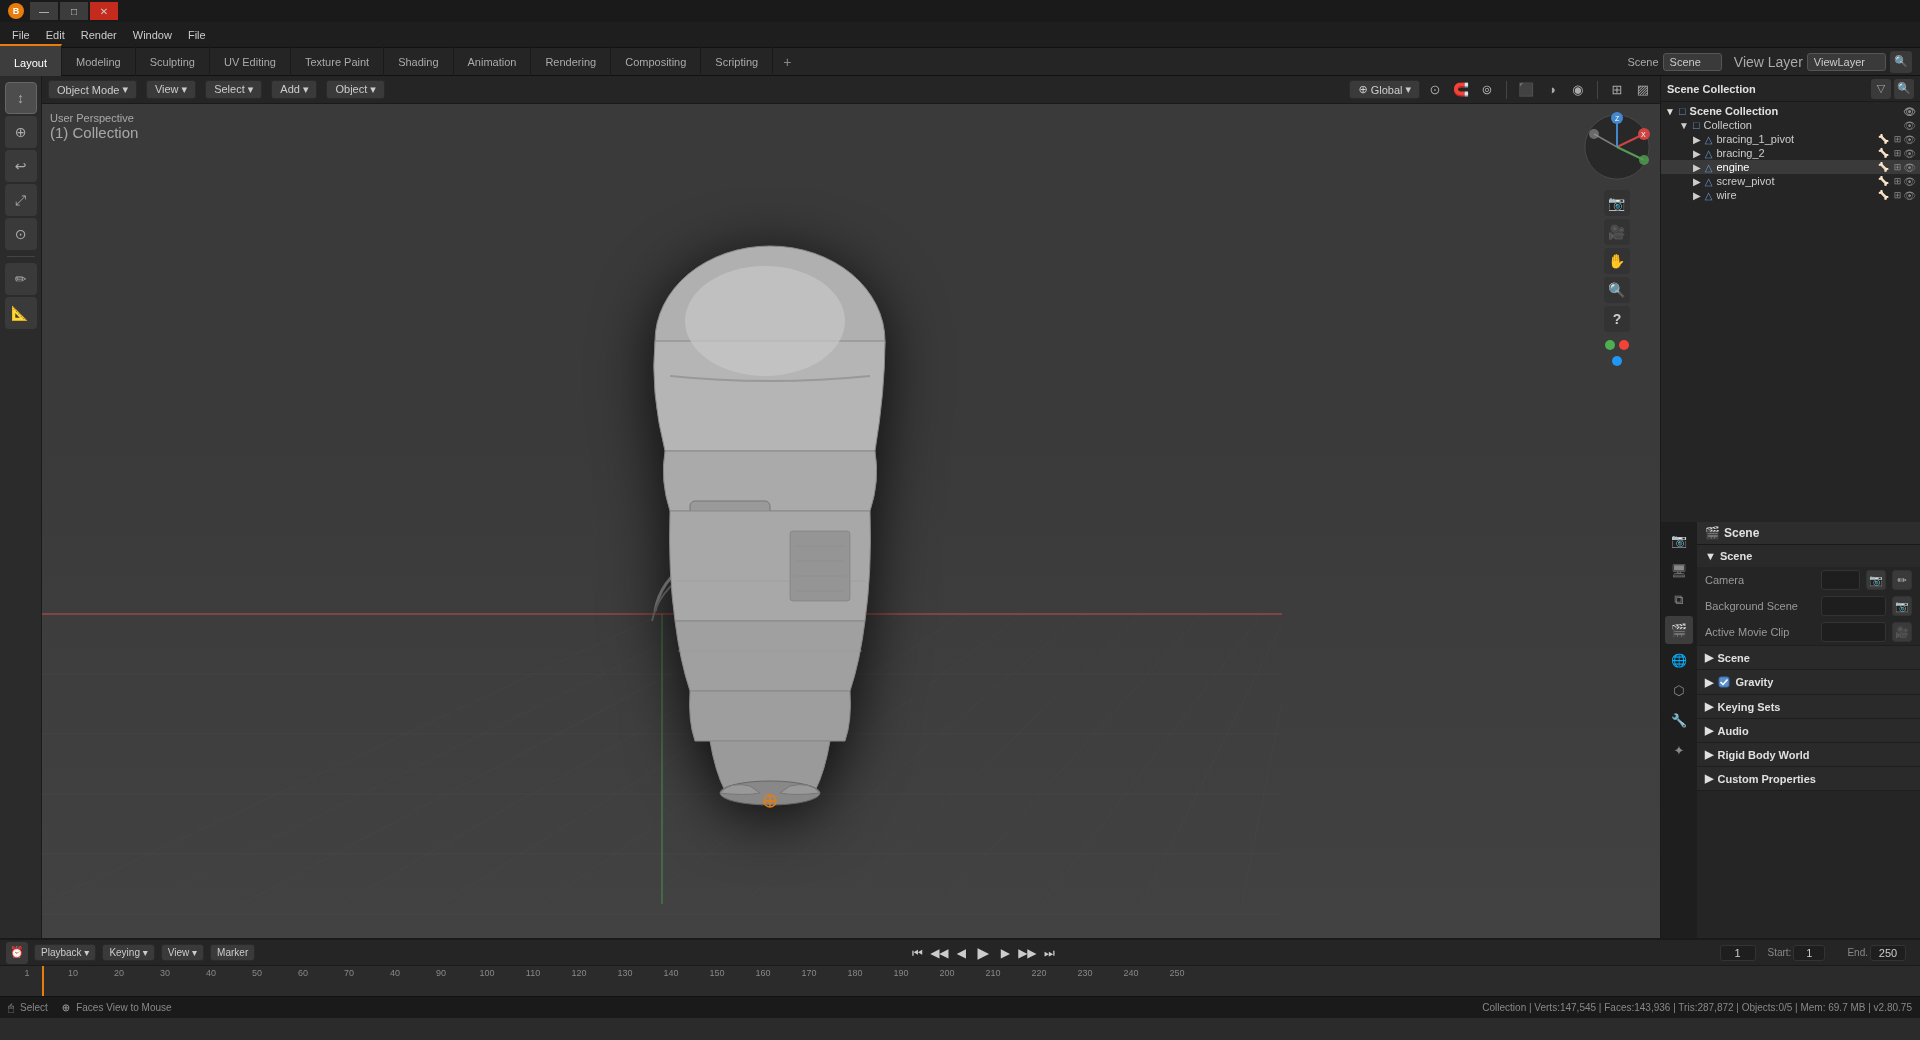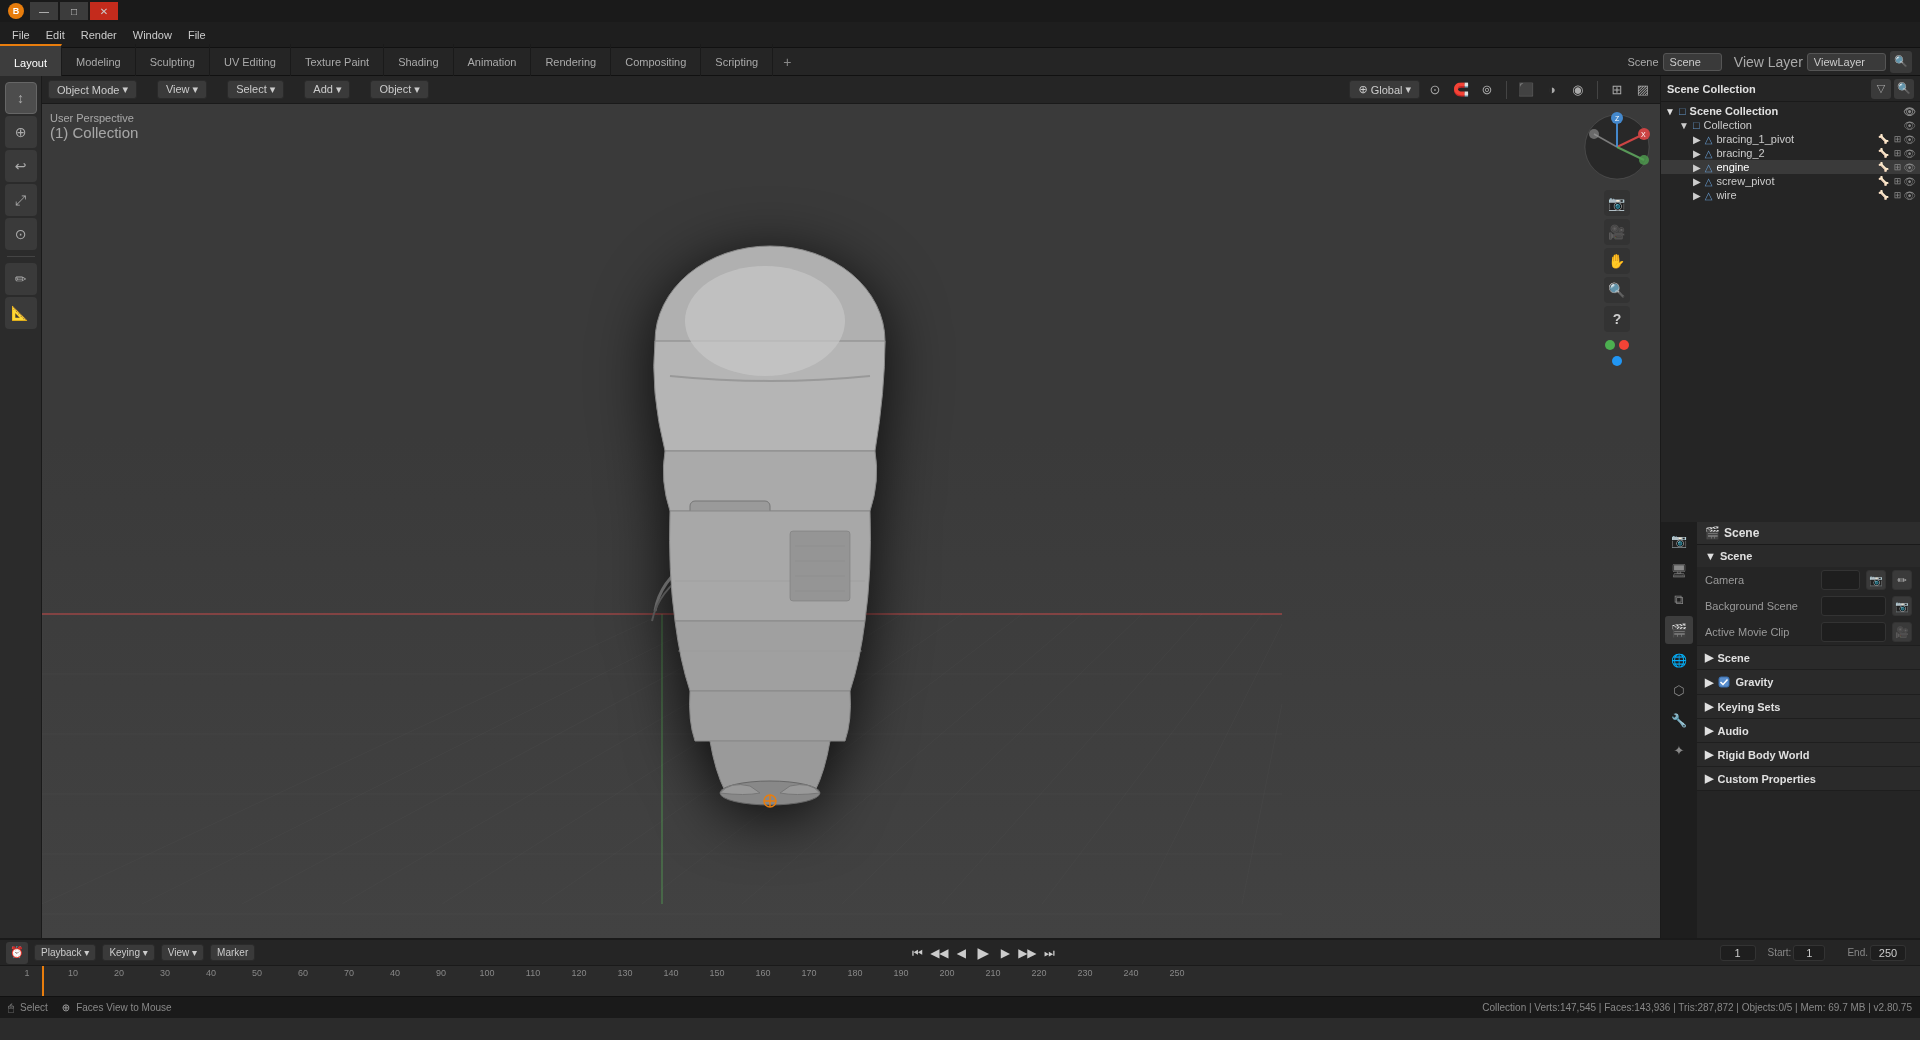--- a/index.html
+++ b/index.html
@@ -135,21 +135,21 @@
     .tool-btn.active { background: #4d4d4d; border: 1px solid #666; }
     .tool-separator { width: 28px; height: 1px; background: #444; margin: 4px 0; }
 
     
     #viewport-header {
       height: 28px;
       background: #252525;
       display: flex;
       align-items: center;
       padding: 0 6px;
-      gap: 20px;
+      gap: 9px;
       border-bottom: 1px solid #1a1a1a;
       flex-shrink: 0;
     }
     .vp-header-btn {
       padding: 2px 8px;
       background: #3a3a3a;
       border: 1px solid #2a2a2a;
       border-radius: 3px;
       font-size: 11px;
       color: #ccc;

